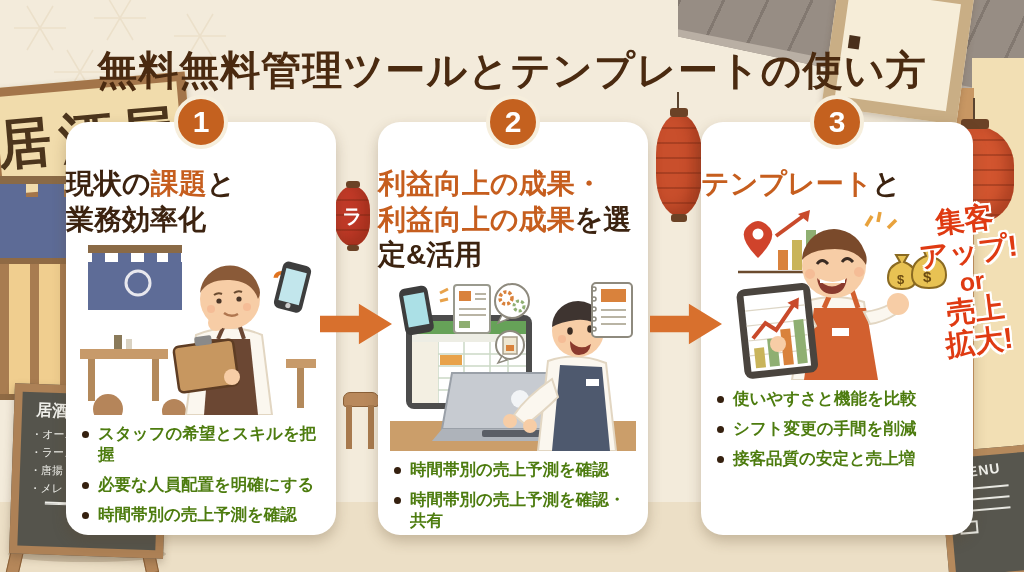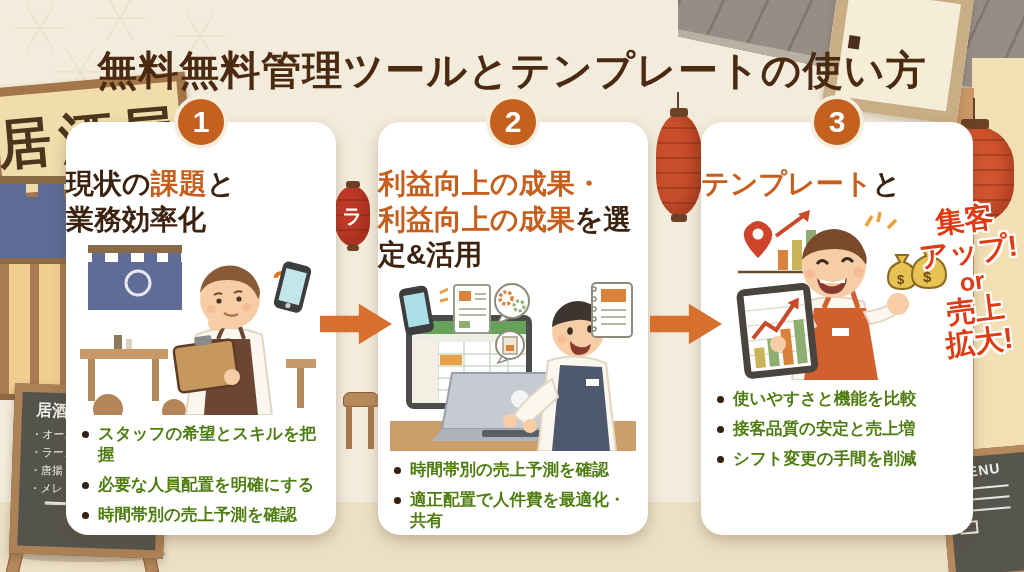--- a/index.html
+++ b/index.html
@@ -356,21 +356,21 @@
           <circle cx="204" cy="50" r="2" fill="none" stroke="#8E8A7E" stroke-width="1.5"></circle>
           <rect x="211" y="10" width="25" height="13" fill="#D9823C"></rect>
           <line x1="211" y1="31" x2="236" y2="31" stroke="#B9B4A4" stroke-width="2"></line>
           <line x1="211" y1="38" x2="236" y2="38" stroke="#B9B4A4" stroke-width="2"></line>
           <line x1="211" y1="45" x2="236" y2="45" stroke="#B9B4A4" stroke-width="2"></line>
         </g>
       </svg>
     </div>
     <ul class="bullets">
       <li>時間帯別の売上予測を確認</li>
-      <li>適正配置で人件費を最適化・共有</li>
+      <li>時間帯別の売上予測を確認・共有</li>
     </ul>
   </div>
 
   <div class="card c3">
     <div class="stepnum">3</div>
     <div class="card-heading">
       <div><span class="hseg-o">テンプレート</span><span class="hseg-d">と</span></div>
     </div>
     <div class="illus">
       <svg width="246" height="172" viewBox="0 0 246 172">
@@ -431,22 +431,22 @@
           <rect x="66" y="122" width="10" height="36" fill="#D9823C"></rect>
           <rect x="80" y="114" width="10" height="44" fill="#8FAF72"></rect>
           <path d="M38,128 L52,114 L62,122 L84,96" stroke="#C94A2B" stroke-width="4" fill="none"></path>
           <path d="M88,92 L76,96 L86,104 z" fill="#C94A2B"></path>
         </g>
         <circle cx="64" cy="136" r="8" fill="#F7CDA6"></circle>
       </svg>
     </div>
     <ul class="bullets">
       <li>使いやすさと機能を比較</li>
+      <li>シフト変更の手間を削減</li>
       <li>接客品質の安定と売上増</li>
-      <li>シフト変更の手間を削減</li>
     </ul>
   </div>
 
   <div class="arrow a1"></div>
   <div class="arrow a2"></div>
 
   <div class="burst">
     <span class="line">集客</span>
     <span class="line">アップ!</span>
     <span class="line or">or</span>

